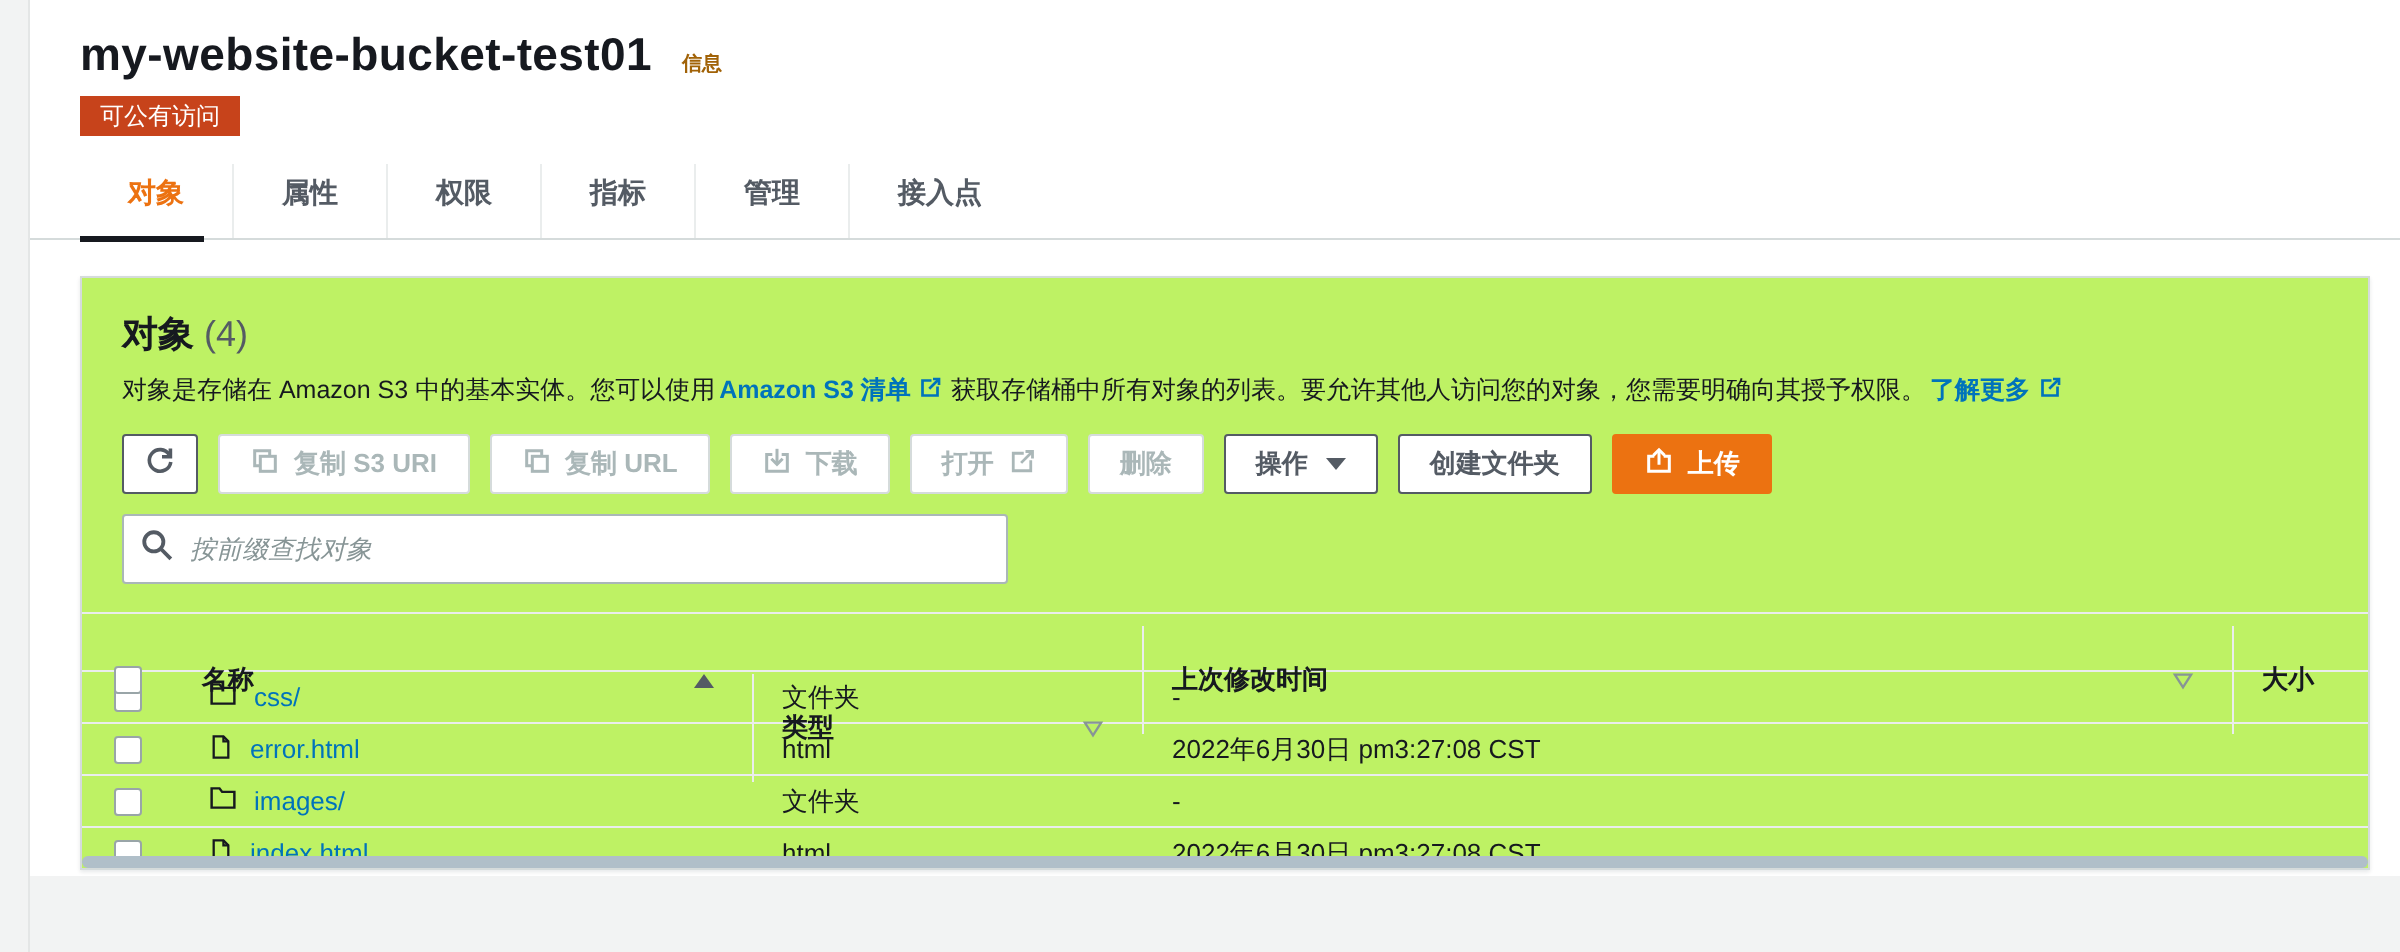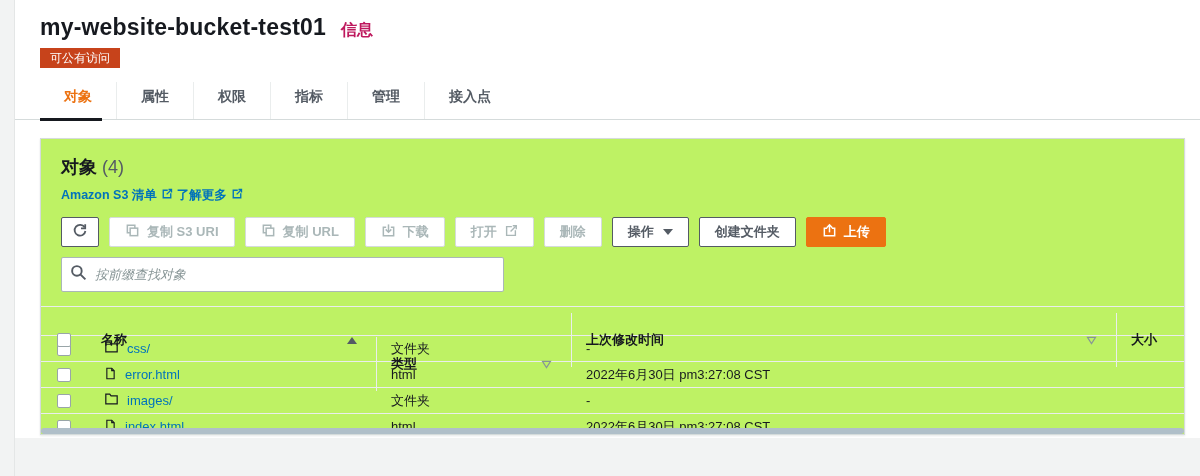--- a/index.html
+++ b/index.html
@@ -8,21 +8,21 @@
 
   .left-strip { position:absolute; left:0; top:0; width:15px; height:476px; background:#f2f3f3; border-right:1px solid #e4e6e6; z-index:5; }
   .bottom-gray { position:absolute; left:0; top:438px; width:1200px; height:38px; background:#f2f3f3; }
 
   .page { position:absolute; left:15px; top:0; width:1185px; }
 
   
   .bucket-header { padding:14px 0 0 25px; }
   .title-row { display:flex; align-items:baseline; gap:15px; }
   .bucket-title { font-size:23px; font-weight:700; color:#16191f; letter-spacing:0.2px; }
-  .info-link { font-size:16px; font-weight:700; color:#be185d; cursor:pointer; }
+  .info-link { font-size:10px; font-weight:700; color:#a16207; cursor:pointer; }
   .badge { display:inline-block; margin-top:7px; background:#c7431b; color:#fff; font-size:12px; line-height:12px; padding:4px 10px; border-radius:0; }
 
   
   .tabs { display:flex; margin-top:14px; padding-left:25px; border-bottom:1px solid #d5dbdb; }
   .tab { position:relative; font-size:14px; font-weight:700; color:#545b64; padding:6px 24px 13px 24px; cursor:pointer; }
   .tab + .tab { border-left:1px solid #eaeded; }
   .tab.active { color:#ec7211; }
   .tab.active::after { content:""; position:absolute; left:0; right:14px; bottom:-2px; height:3px; background:#16191f; }
 
   
@@ -93,28 +93,30 @@
   </nav>
 
   <section class="card">
 
     <div class="panel-title">
       <span class="t">对象</span>
       <span class="count">(4)</span>
     </div>
 
     <div class="panel-desc">
+      <span>对象是存储在 Amazon S3 中的基本实体。您可以使用 </span>
       <span class="blue-link">Amazon S3 清单</span>
       <span class="ext-icon">
         <svg width="12" height="12" viewBox="0 0 16 16">
             <path d="M9 3H3v10h10V7" fill="none" stroke="#0073bb" stroke-width="1.8"></path>
             <path d="M7.5 8.5 14 2" stroke="#0073bb" stroke-width="1.8" fill="none"></path>
             <path d="M10 2h4v4" fill="none" stroke="#0073bb" stroke-width="1.8"></path>
           </svg>
       </span>
+      <span>获取存储桶中所有对象的列表。要允许其他人访问您的对象，您需要明确向其授予权限。</span>
       <span class="blue-link">了解更多</span>
       <span class="ext-icon">
         <svg width="12" height="12" viewBox="0 0 16 16">
             <path d="M9 3H3v10h10V7" fill="none" stroke="#0073bb" stroke-width="1.8"></path>
             <path d="M7.5 8.5 14 2" stroke="#0073bb" stroke-width="1.8" fill="none"></path>
             <path d="M10 2h4v4" fill="none" stroke="#0073bb" stroke-width="1.8"></path>
           </svg>
       </span>
     </div>
 

